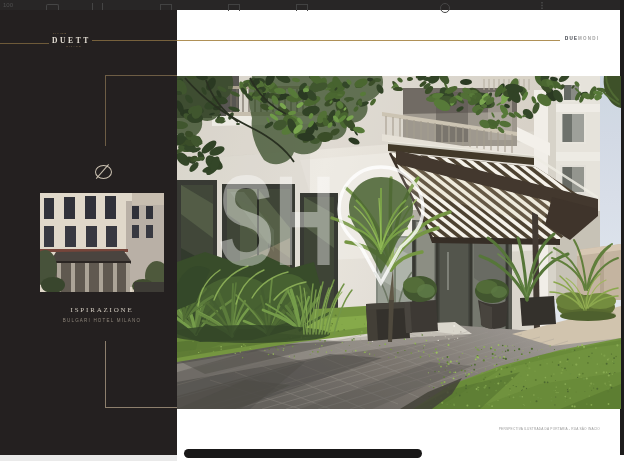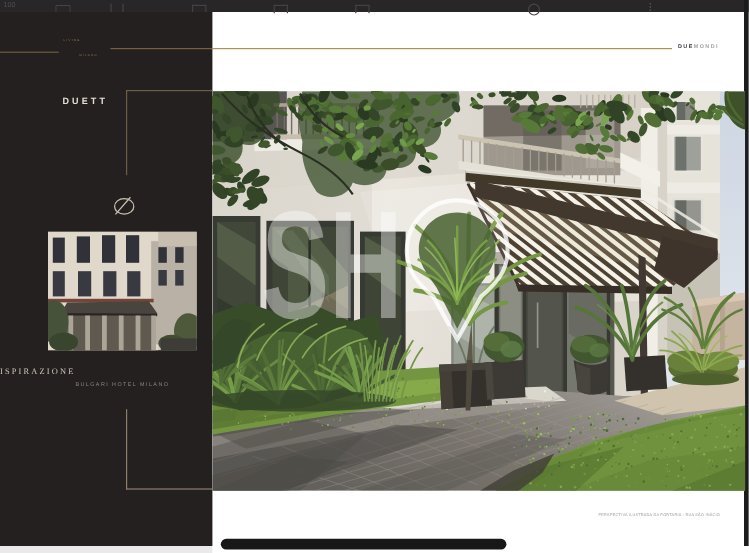--- a/index.html
+++ b/index.html
@@ -24,21 +24,21 @@
 <div class="abs" style="left:620px;top:0;width:4px;height:455px;background:#1d1c1c;"></div>
 
 <div class="abs" style="left:0;top:10px;width:177px;height:445px;background:#242020;"></div>
 
 <div class="abs" style="left:0;top:455px;width:177px;height:6px;background:#eaeaea;"></div>
 
 <div class="abs" style="left:0;top:43px;width:49px;height:1px;background:#6e5a39;"></div>
 
 <div class="abs" style="left:53px;top:32px;color:#9a7d4e;font-size:2.5px;letter-spacing:1px;">LIVING</div>
 
-<div class="abs" style="left:52px;top:36px;color:#e5dfd5;font-family:Liberation Sans, sans-serif;font-size:7.5px;letter-spacing:2.6px;font-weight:bold;margin-top:44px;">DUETT</div>
+<div class="abs" style="left:52px;top:36px;color:#e5dfd5;font-family:Liberation Serif, serif;font-size:7.5px;letter-spacing:2.6px;font-weight:bold;">DUETT</div>
 
 <div class="abs" style="left:66px;top:44.5px;color:#8a7450;font-size:2.5px;letter-spacing:1px;">MILANO</div>
 
 <div class="abs" style="left:92px;top:40px;width:85px;height:1px;background:#77613c;"></div>
 
 <div class="abs" style="left:177px;top:40px;width:383px;height:1px;background:#b09157;"></div>
 
 <div class="abs" style="left:565px;top:36px;font-size:4.5px;letter-spacing:1.2px;color:#30343c;font-weight:bold;">DUE<span style="color:#a3a3a3;">MONDI</span></div>
 
 <div class="abs" style="left:105px;top:75px;width:72px;height:1px;background:#6e5d45;"></div>
@@ -89,21 +89,21 @@
   <rect x="12" y="70" width="78" height="29" fill="#000000" opacity="0.12"></rect>
 
   <ellipse cx="5" cy="75" rx="12" ry="18" fill="#47523a"></ellipse>
   <ellipse cx="13" cy="92" rx="12" ry="8" fill="#39462d"></ellipse>
 
   <ellipse cx="117" cy="83" rx="12" ry="15" fill="#4e593c"></ellipse>
   <ellipse cx="103" cy="93" rx="11" ry="7" fill="#414d30"></ellipse>
   <rect x="94" y="89" width="30" height="10" fill="#3e3c36"></rect>
 </svg>
 
-<div class="abs" style="left:0px;top:306px;width:204px;color:#cfc8bd;font-family:'Liberation Serif',serif;font-size:7px;letter-spacing:1.8px;">ISPIRAZIONE</div>
+<div class="abs" style="left:0px;top:306px;width:204px;text-align:center;color:#cfc8bd;font-family:'Liberation Serif',serif;font-size:7px;letter-spacing:1.8px;">ISPIRAZIONE</div>
 
 <div class="abs" style="left:0px;top:318px;width:204px;text-align:center;color:#8d857a;font-size:4.5px;letter-spacing:1.2px;">BULGARI HOTEL MILANO</div>
 
 <div class="abs" style="left:105px;top:341px;width:1px;height:67px;background:#8d7f6d;"></div>
 <div class="abs" style="left:105px;top:407px;width:72px;height:1px;background:#8d7f6d;"></div>
 
 <svg class="abs" style="left:177px;top:76px;" width="444" height="333" viewBox="177 76 444 333">
   <defs>
     <linearGradient id="sky" x1="0" y1="0" x2="0" y2="1">
       <stop offset="0" stop-color="#ccd5e1"></stop>

